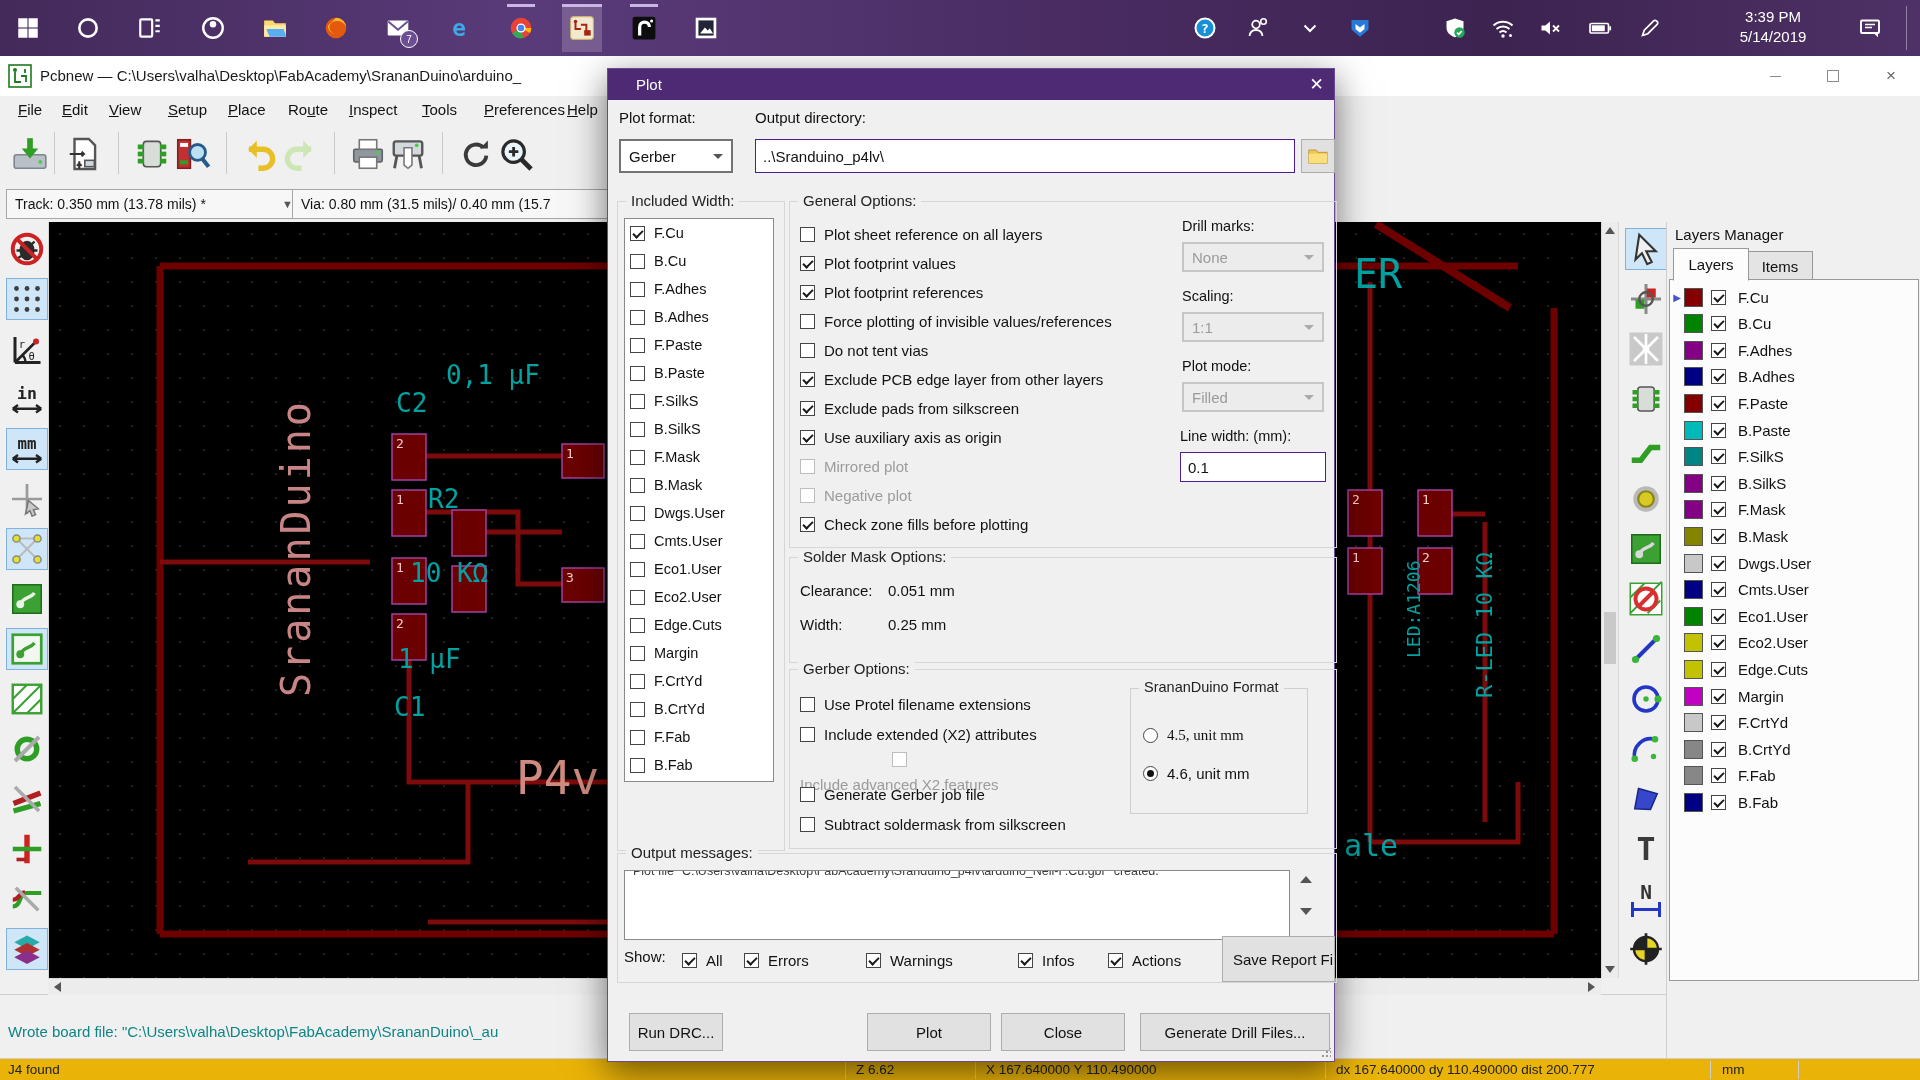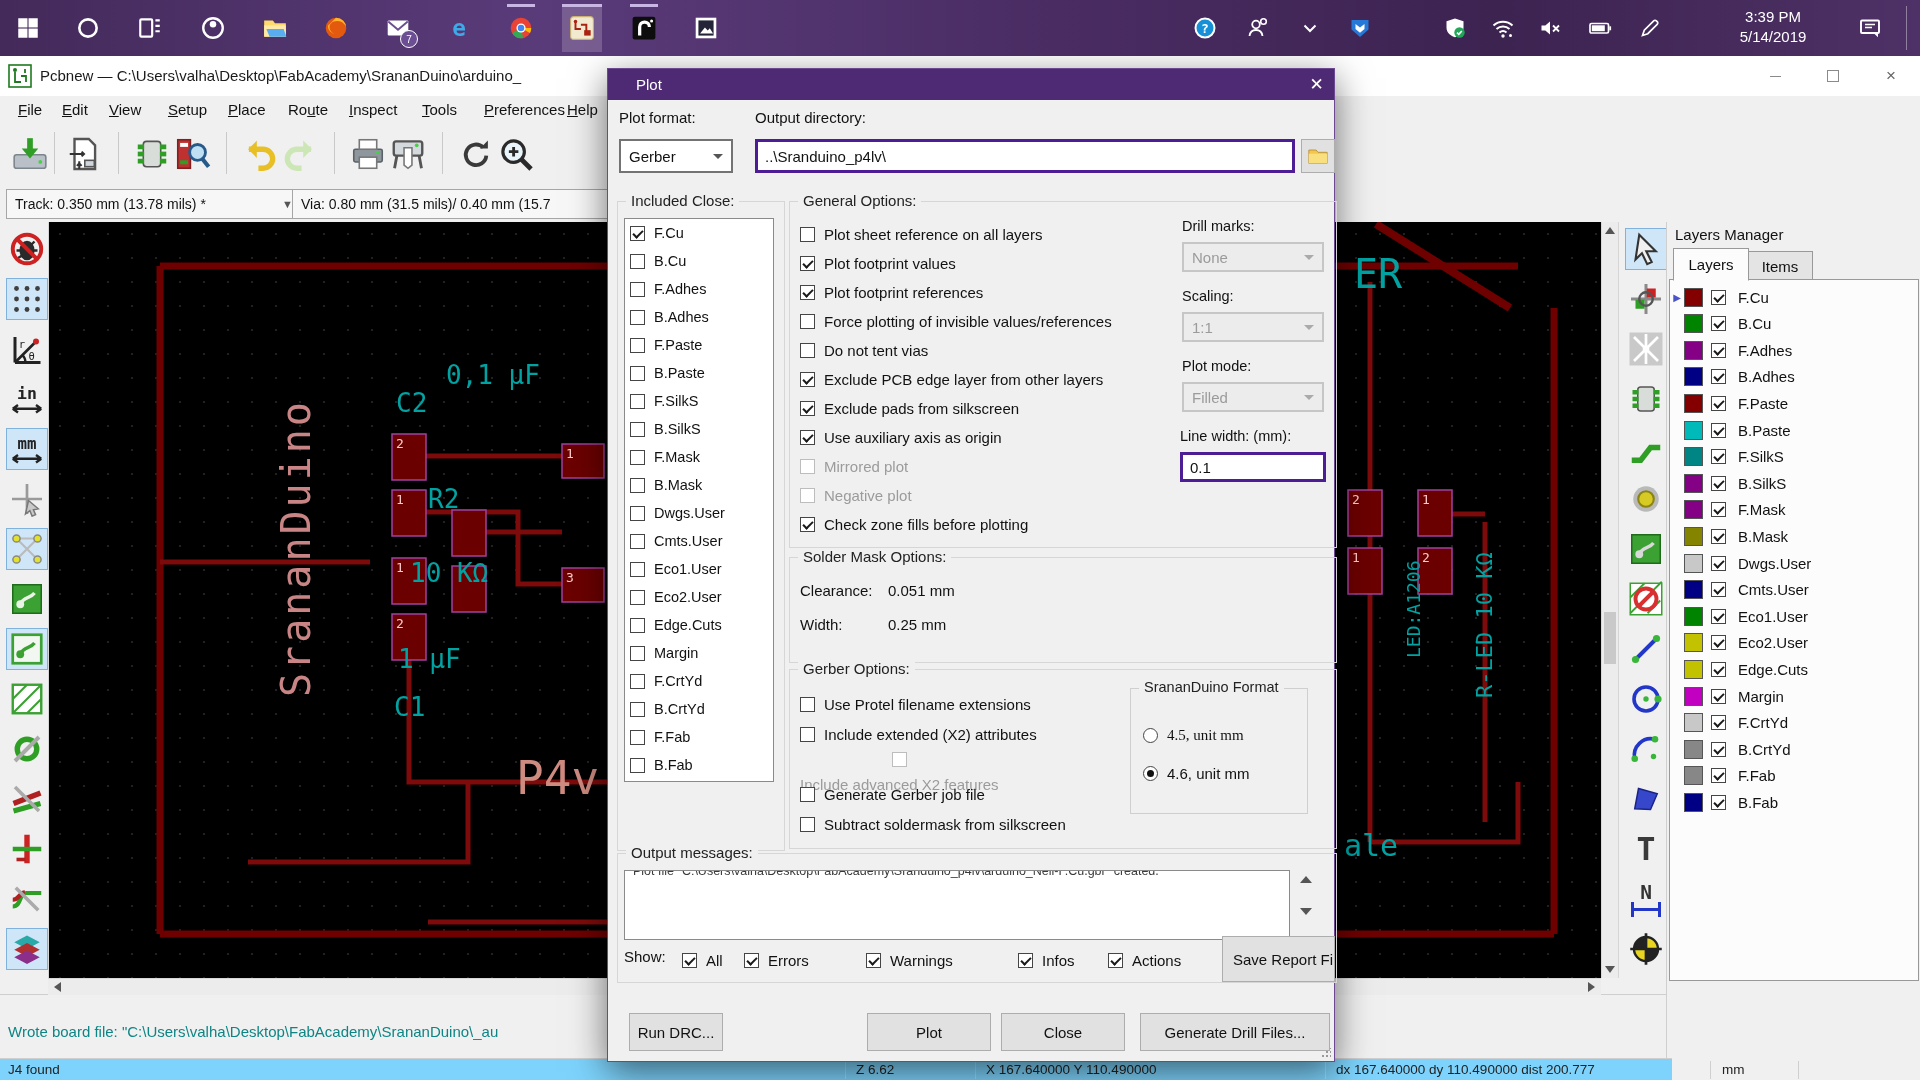--- a/index.html
+++ b/index.html
@@ -51,38 +51,38 @@
   #lm-tab-items{left:80px;top:29px;width:64px;height:28px;background:#e4e4e4;}
   #lm-box{position:absolute;left:2px;top:57px;width:248px;height:700px;background:#fcfcfc;border:1px solid #999;}
   .lm-row{position:absolute;left:0;width:246px;height:26px;display:flex;align-items:center;}
   .lm-arrow{width:14px;text-align:center;color:#4a52cc;font-size:10px;flex:none;}
   .lm-swatch{width:17px;height:17px;border:1px solid #555;flex:none;margin-right:8px;}
   .lm-cb{margin-right:12px;}
   .lm-label{font-size:15px;white-space:nowrap;}
   
   #msg-panel{position:absolute;left:0;top:994px;width:1920px;height:64px;background:#f0f0f0;border-top:1px solid #cfcfcf;z-index:2;}
   #wrote-msg{position:absolute;left:8px;top:28px;font-size:15px;color:#0e8585;white-space:nowrap;}
-  #statusbar{position:absolute;left:0;top:1058px;width:1672px;height:22px;background:#7dd3fc;border-top:1px solid #cfcfcf;z-index:2;
+  #statusbar{position:absolute;left:0;top:1058px;width:1920px;height:22px;background:#eab308;border-top:1px solid #cfcfcf;z-index:2;
     font-size:13.5px;color:#222;}
   .st-cell{position:absolute;top:0;height:22px;line-height:22px;white-space:nowrap;}
   .st-div{position:absolute;top:2px;width:1px;height:18px;background:#cfcfcf;}
   
   #dialog{position:absolute;left:607px;top:68px;width:728px;height:994px;background:#f0f0f0;
     border:1px solid #6b4890;box-shadow:0 10px 34px rgba(0,0,0,.55);z-index:20;box-sizing:border-box;}
   #dlg-titlebar{position:absolute;left:0;top:0;width:726px;height:31px;background:#4e2a74;}
   #dlg-title{position:absolute;left:28px;top:0;height:31px;line-height:31px;color:#fff;font-size:15px;}
   #dlg-close{position:absolute;left:691px;top:0;width:35px;height:31px;color:#fff;font-size:17px;
     display:flex;align-items:center;justify-content:center;}
   .dlab{position:absolute;font-size:15px;white-space:nowrap;}
   .combo{position:absolute;background:#fff;border:2px solid #737373;font-size:15px;display:flex;align-items:center;
     padding:0 8px;box-sizing:border-box;}
   .combo .chev{margin-left:auto;width:0;height:0;border-left:5px solid transparent;border-right:5px solid transparent;border-top:5px solid #555;}
   .combo.dis{background:#ececec;border-color:#c6c6c6;color:#9b9b9b;}
   .combo.dis .chev{border-top-color:#aaa;}
-  .tinput{position:absolute;background:#fff;border:3px solid #4c1d95;font-size:15px;padding:0 7px;box-sizing:border-box;
+  .tinput{position:absolute;background:#fff;border:1px solid #4c1d95;font-size:15px;padding:0 7px;box-sizing:border-box;
     font-family:"Liberation Sans",sans-serif;color:#111;}
   .grp{position:absolute;border:1px solid #d6d6d6;}
   .glab{position:absolute;top:-10px;left:8px;background:#f0f0f0;padding:0 5px;font-size:15px;white-space:nowrap;color:#222;}
   .cb{width:15px;height:15px;background:#fff;border:1px solid #454545;display:inline-block;position:relative;flex:none;box-sizing:border-box;}
   .cb.ck::after{content:"";position:absolute;left:2px;top:3px;width:8px;height:4px;
     border-left:2px solid #1a1a1a;border-bottom:2px solid #1a1a1a;transform:rotate(-45deg);}
   .cb.dis{border-color:#bdbdbd;}
   .opt-row{position:absolute;display:flex;align-items:center;gap:9px;height:24px;}
   .opt-row .olab{font-size:15px;white-space:nowrap;}
   .opt-row.dis .olab{color:#9b9b9b;}
@@ -697,21 +697,21 @@
     <div class="btn" style="left:693px;top:70px;width:34px;height:34px;">
       <span class="svgi" style="width:22px;height:22px;">
           <svg viewBox="0 0 24 24">
             <path d="M2 5.5h8l2 2.5h10V20H2z" fill="#f5c64c" stroke="#b8923a"></path>
             <path d="M2 9.5h20V20H2z" fill="#fadf7e"></path>
           </svg>
         </span>
       </div>
 
     <div class="grp" style="left:9px;top:132px;width:166px;height:648px;">
-      <div class="glab">Included Close:</div>
+      <div class="glab">Included Width:</div>
       <div id="inc-list">
           <div class="inc-row" style="top: 0px;">
             <span class="cb ck"></span>
             <span class="olab">F.Cu</span>
           </div>
           <div class="inc-row" style="top: 28px;">
             <span class="cb"></span>
             <span class="olab">B.Cu</span>
           </div>
           <div class="inc-row" style="top: 56px;">

